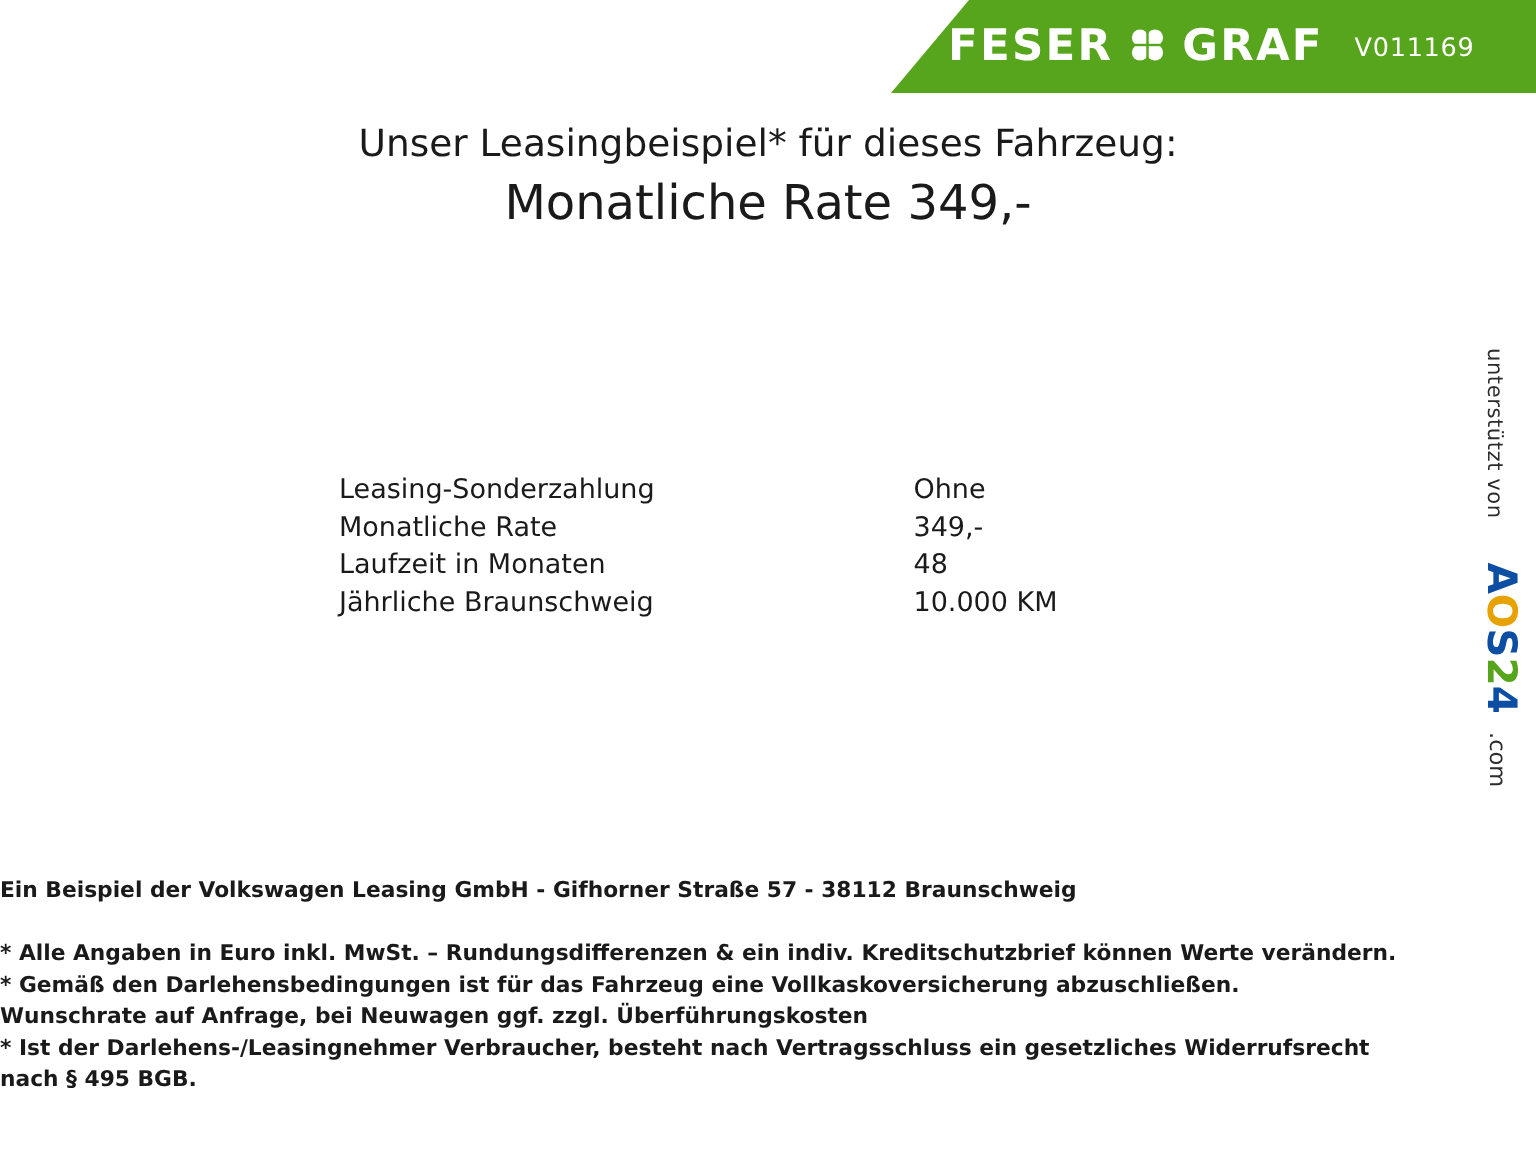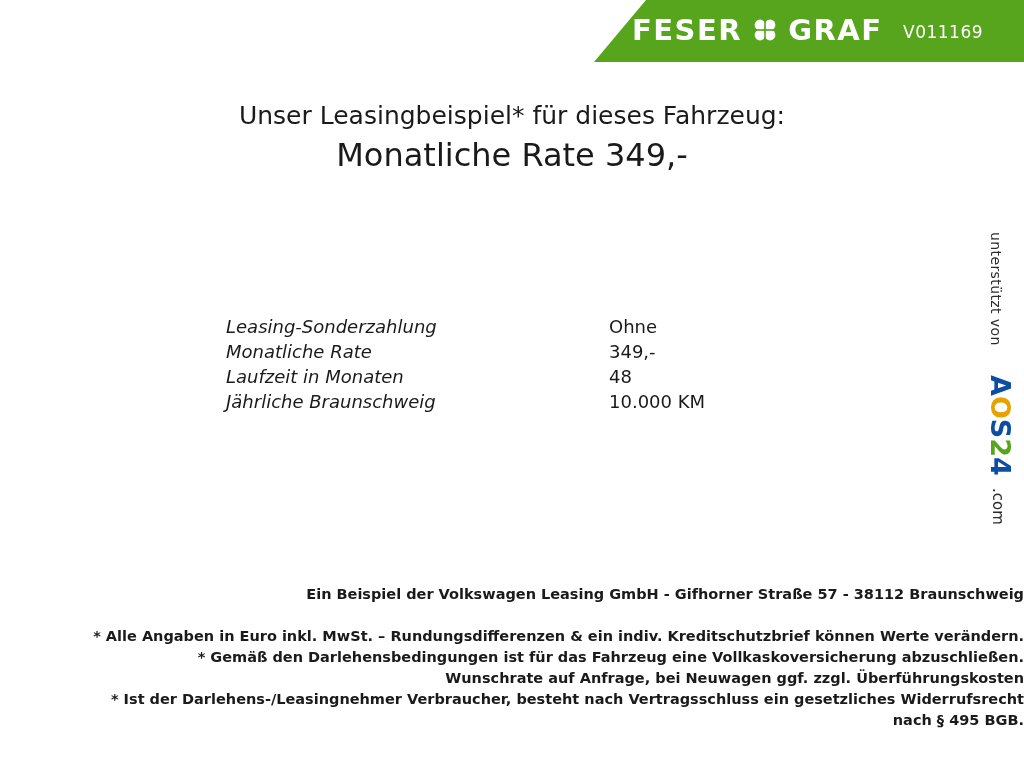--- a/index.html
+++ b/index.html
@@ -59,21 +59,21 @@
     top: 22px;
     left: 903px;
     font-size: 17px;
     color: #ffffff;
     letter-spacing: 0.5px;
   }
 
   
   .title-block {
     position: absolute;
-    top: 100px;
+    top: 80px;
     left: 0;
     width: 1024px;
     text-align: center;
   }
   .title-main {
     font-size: 25px;
     color: #1a1a1a;
     line-height: 32px;
     white-space: nowrap;
   }
@@ -92,21 +92,20 @@
     left: 226px;
     font-size: 18px;
     line-height: 25px;
     color: #1a1a1a;
   }
   .details-row {
     display: flex;
   }
   .details-label {
     width: 383px;
-    font-style: italic;
   }
   .details-value {
     width: 300px;
   }
 
   
   .supporter {
     position: absolute;
     right: 8px;
     top: 232px;
@@ -148,21 +147,21 @@
     color: #2c2c2c;
     white-space: nowrap;
   }
 
   
   .footer {
     position: absolute;
     left: 0;
     top: 584px;
     width: 1024px;
-    text-align: right;
+    text-align: left;
     color: #1a1a1a;
   }
   .footer-line-1 {
     font-size: 14.5px;
     font-weight: bold;
     line-height: 20px;
   }
   .footer-notes {
     margin-top: 22px;
     font-size: 14.5px;

